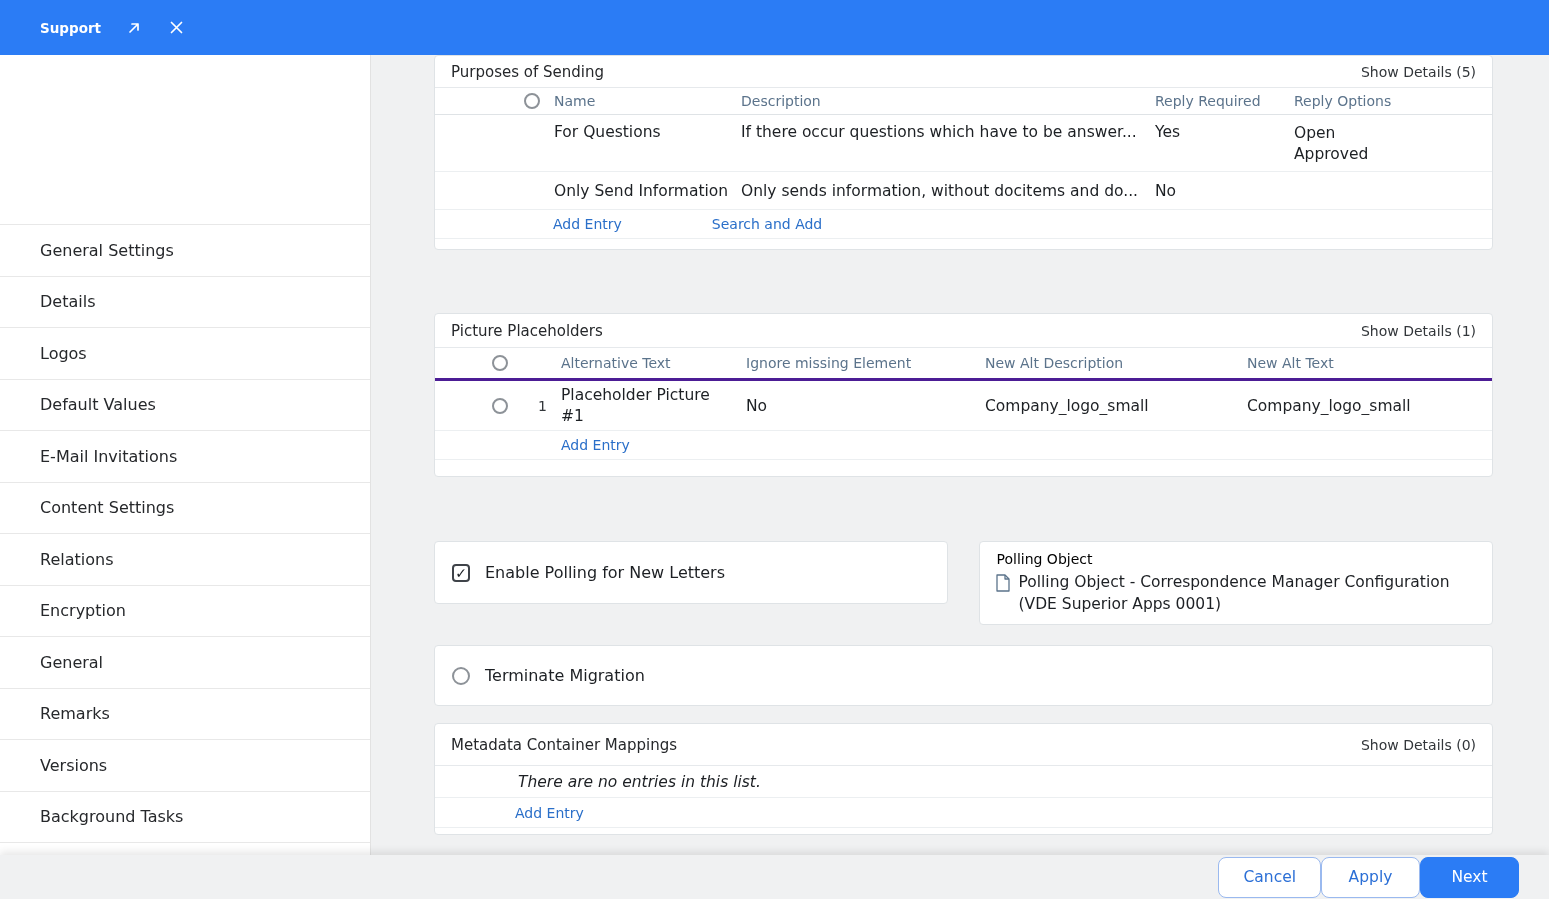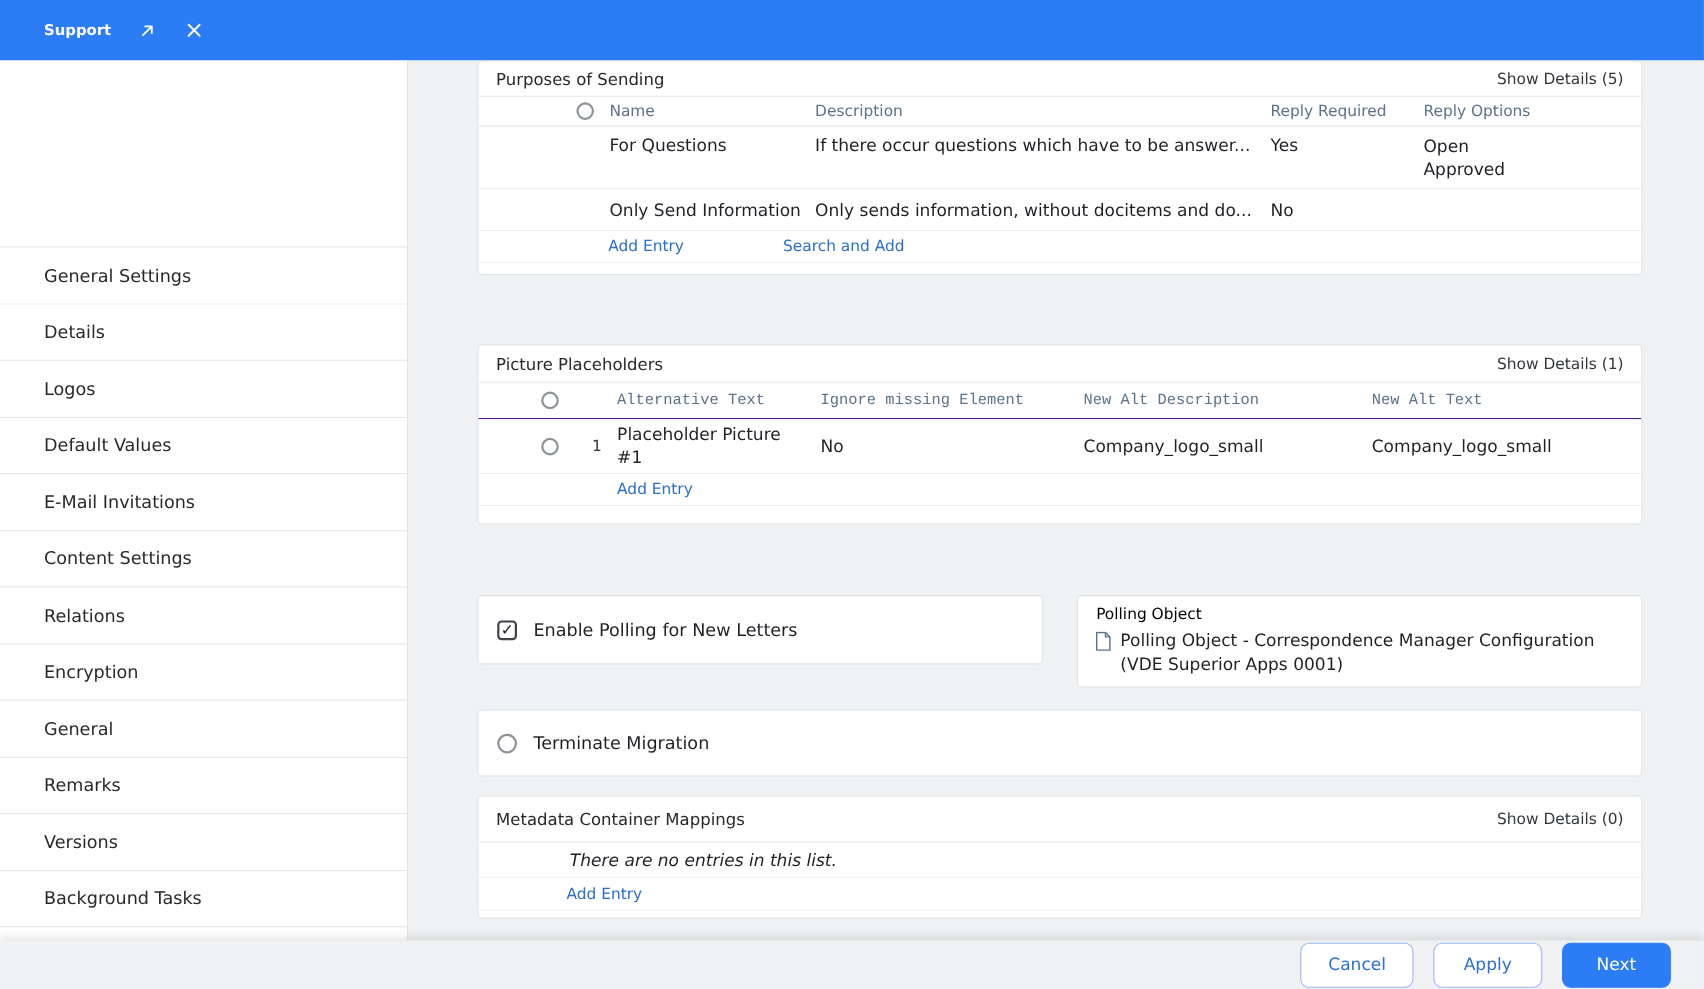--- a/index.html
+++ b/index.html
@@ -42,21 +42,21 @@
   .t1-grid { display:grid; grid-template-columns:119px 187px 414px 139px 1fr; align-items:center; }
   .t1-colrow { height:27px; border-bottom:1px solid #dfe3e6; }
   .t1-cbcell { display:flex; justify-content:flex-end; padding-right:14px; }
   .t1-row1 { height:57px; border-bottom:1px solid #eceff1; align-items:start; padding-top:8px; }
   .t1-row2 { height:38px; border-bottom:1px solid #eceff1; }
   .t-links { height:29px; border-bottom:1px solid #eceff1; display:flex; align-items:center; }
   .reply-opt { font-size:15.5px; color:#1d2024; line-height:21px; }
 
   
   .t2-grid { display:grid; grid-template-columns:85px 41px 185px 239px 262px 1fr; align-items:center; }
-  .t2-colrow { height:33px; border-bottom:1px solid #4c1d95;font-family:Liberation Mono, monospace; }
+  .t2-colrow { height:33px; border-bottom:3px solid #4c1d95; }
   .t2-cbcell { display:flex; justify-content:flex-end; padding-right:12px; }
   .t2-row { height:50px; border-bottom:1px solid #eceff1; }
   .t2-num { font-size:14px; color:#32363a; text-align:right; padding-right:14px; }
   .wrapcell { white-space:normal; line-height:21px; }
 
   
   .row3 { display:flex; gap:31px; align-items:flex-start; }
   .panel-check { height:63px; display:flex; align-items:center; gap:15px; padding-left:17px; }
   .panel-check .lbl { font-size:16px; color:#1d2024; }
   .polling-panel { width:514px; height:84px; padding:9px 16px; }
@@ -64,21 +64,21 @@
   .polling-value { display:flex; align-items:flex-start; gap:8px; }
   .polling-value .txt { font-size:15.5px; color:#1d2024; line-height:22px; }
   .doc-icon { margin-top:3px; flex:0 0 auto; }
 
   
   .m-head { height:42px; }
   .m-empty { height:32px; display:flex; align-items:center; padding-left:83px; border-bottom:1px solid #eceff1; font-style:italic; font-size:15.5px; color:#1d2024; }
   .m-links { height:30px; display:flex; align-items:center; padding-left:80px; border-bottom:1px solid #eceff1; }
 
   
-  .footbar { height:44px; flex:0 0 auto; background:#f0f1f2; box-shadow:0 -3px 8px rgba(0,0,0,.10); display:flex; align-items:center; justify-content:flex-end; gap:18px; padding-right:30px; }
+  .footbar { height:44px; flex:0 0 auto; background:#f0f1f2; box-shadow:0 -3px 8px rgba(0,0,0,.10); display:flex; align-items:center; justify-content:flex-end; padding-right:30px; }
   .btn { height:41px; min-width:99px; border-radius:8px; font-size:15.5px; display:flex; align-items:center; justify-content:center; padding:0 24px; cursor:pointer; font-family:inherit; }
   .btn-outline { background:#fff; border:1px solid #9ab9ef; color:#2b6fd6; }
   .btn-primary { background:#2b7cf5; border:1px solid #2b7cf5; color:#fff; }
 </style>
 </head>
 <body>
 
 <div class="app">
 
   <div class="hdr">

